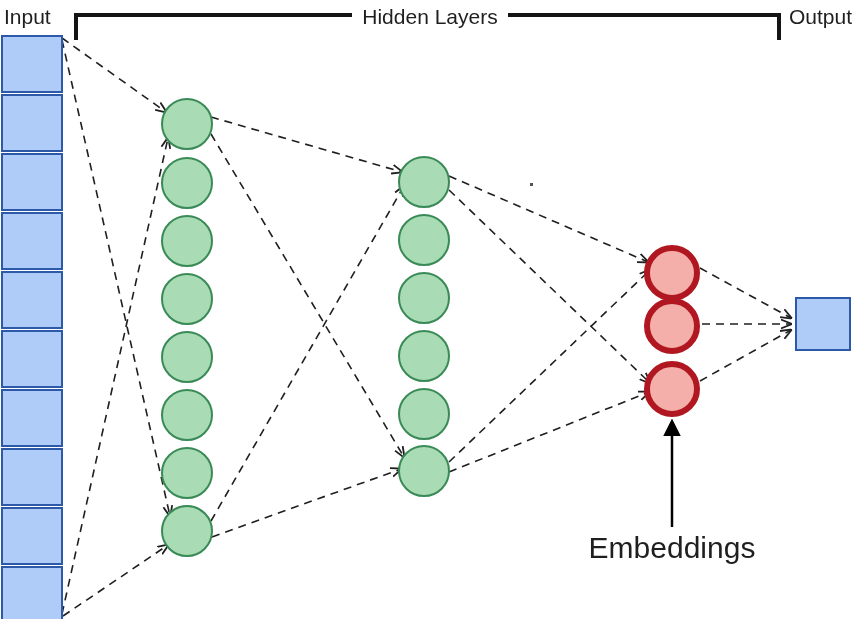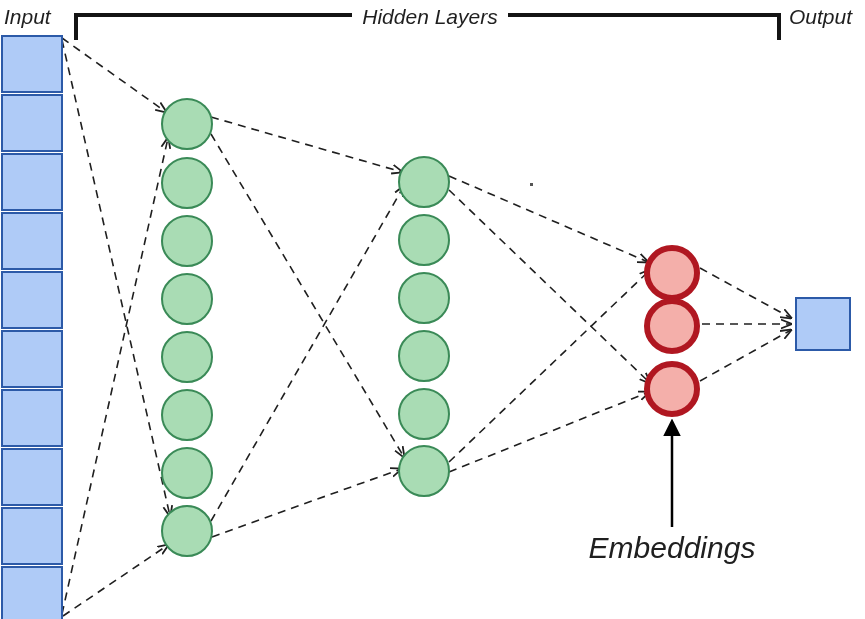--- a/index.html
+++ b/index.html
@@ -9,21 +9,20 @@
   }
   body {
     font-family: "Liberation Sans", sans-serif;
   }
   #diagram-root {
     position: relative;
     width: 865px;
     height: 619px;
     overflow: hidden;
     background: #ffffff;
-    font-style: italic;
   }
   #diagram-svg {
     position: absolute;
     top: 0;
     left: 0;
     width: 865px;
     height: 619px;
     display: block;
   }
   .lbl {

